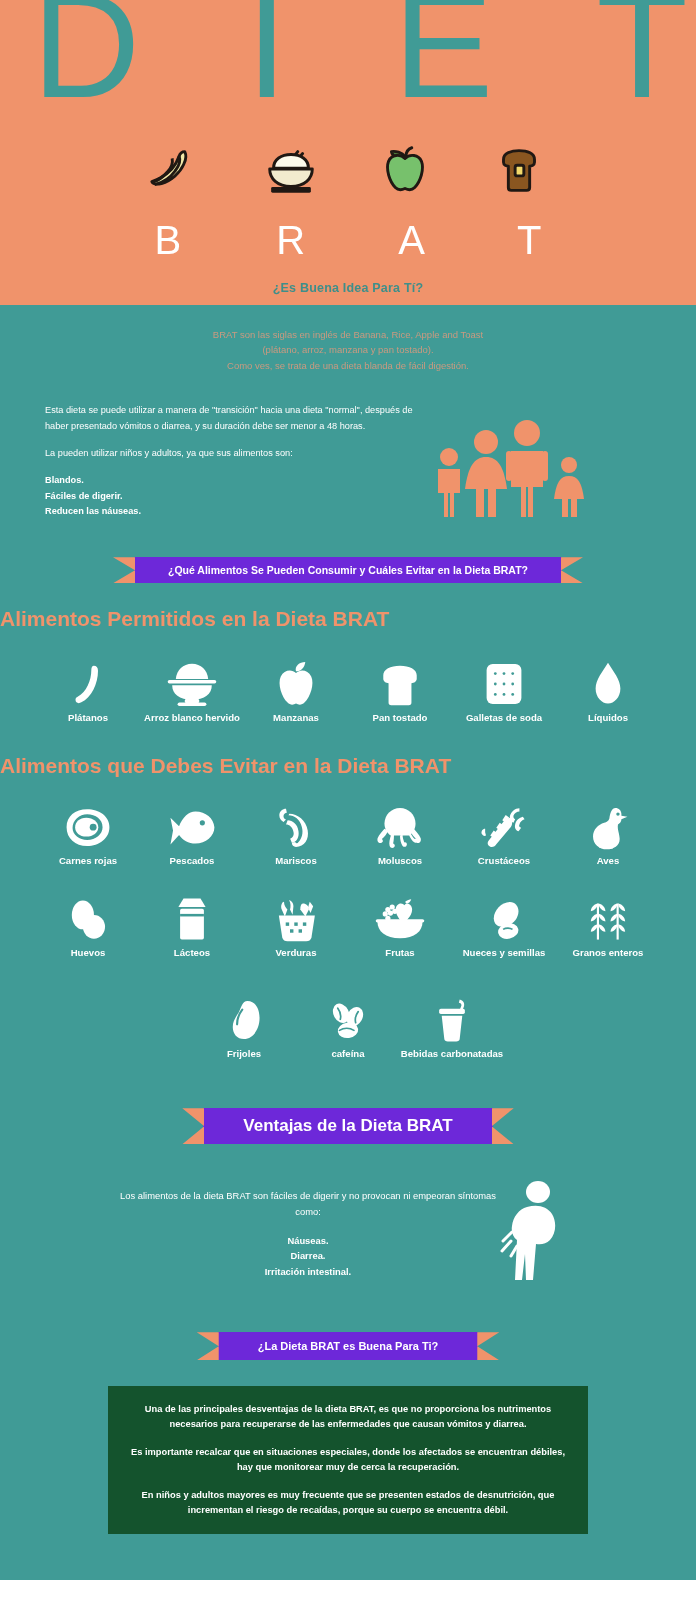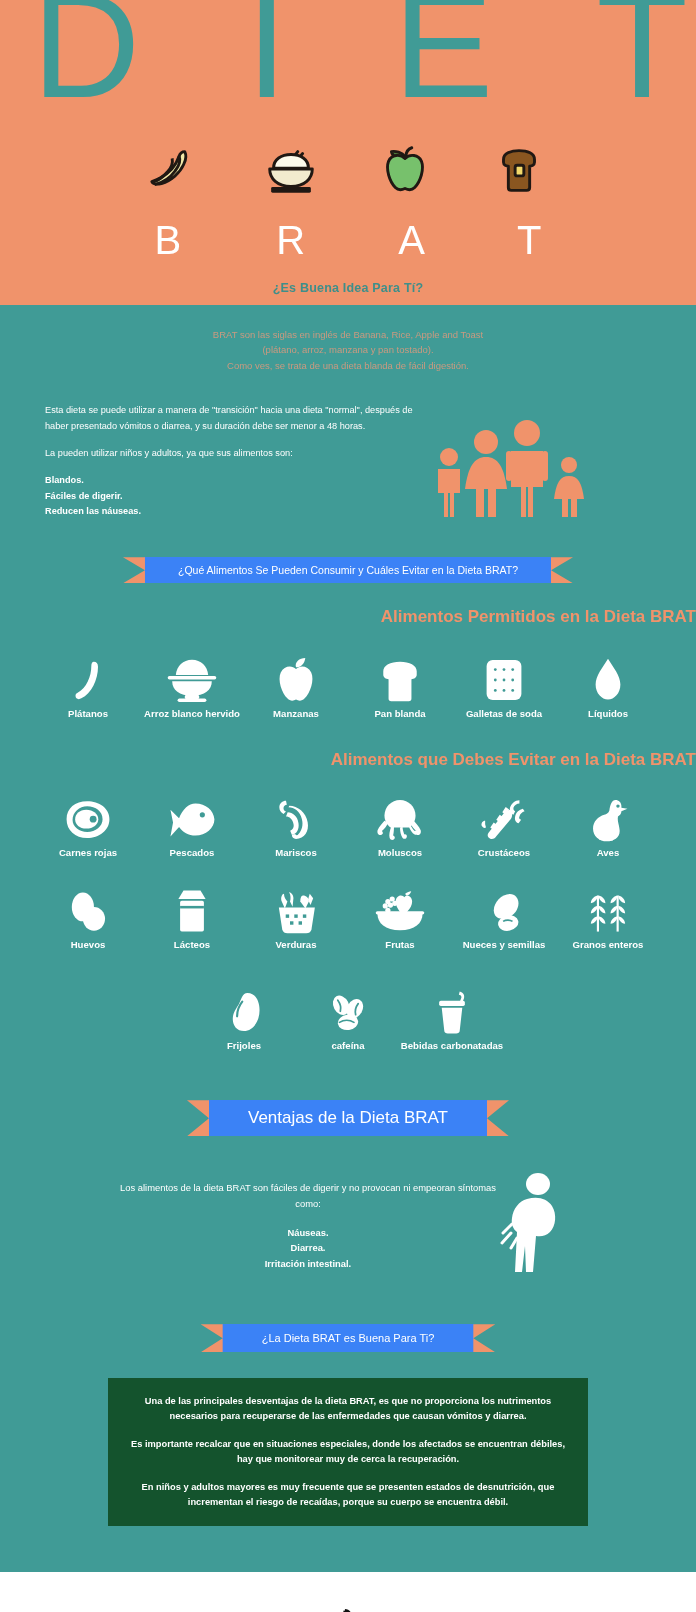--- a/index.html
+++ b/index.html
@@ -57,26 +57,26 @@
   .intro-text .bold-list{font-weight:bold;line-height:1.65;margin:0;}
   .family-ico{position:absolute;left:424px;top:6px;width:165px;height:110px;}
 
   
   .ribbon-wrap{width:696px;text-align:center;}
   .ribbon-outer{display:inline-block;position:relative;}
   .ribbon-outer::before,.ribbon-outer::after{content:"";position:absolute;top:0;bottom:0;width:22px;background:#F0936B;}
   .ribbon-outer::before{left:-21px;clip-path:polygon(0 0,100% 0,100% 100%,0 100%,100% 50%);}
   .ribbon-outer::after{right:-21px;clip-path:polygon(0 0,100% 0,0 50%,100% 100%,0 100%);}
   .ribbon-plain{
-    display:inline-block;background:#3b82f6;color:#fff;font-weight:normal;
+    display:inline-block;background:#6d28d9;color:#fff;font-weight:bold;
   }
 
   .sect-title{
-    width:696px;text-align:right;color:#F0936B;font-weight:bold;
-    font-size:17px;margin-top:24px;
+    width:696px;text-align:left;color:#F0936B;font-weight:bold;
+    font-size:21px;margin-top:24px;
   }
 
   
   .food-row{display:flex;justify-content:center;align-items:flex-start;}
   .food-item{width:104px;text-align:center;color:#FFFFFF;}
   .food-item .glyph{height:58px;display:flex;align-items:flex-end;justify-content:center;}
   .food-item .glyph svg{display:block;}
   .food-item .lbl{
     font-size:9.6px;font-weight:bold;line-height:1.28;margin-top:5px;color:#FFFFFF;
   }
@@ -248,21 +248,21 @@
           </svg>
         </div>
         <div class="lbl">Manzanas</div>
       </div>
       <div class="food-item">
         <div class="glyph">
           <svg viewBox="0 0 52 50" width="46" height="44">
               <path fill="#fff" d="M7 14c0-7 8-11 19-11s19 4 19 11v4c0 3-3 5-6 5v22c0 2-1 3-3 3H16c-2 0-3-1-3-3V23c-3 0-6-2-6-5z"></path>
             </svg>
         </div>
-        <div class="lbl">Pan blanda</div>
+        <div class="lbl">Pan tostado</div>
       </div>
       <div class="food-item">
         <div class="glyph">
           <svg viewBox="0 0 46 52" width="40" height="46">
             <rect x="3" y="3" width="40" height="46" rx="7" fill="#fff"></rect>
             <g fill="#409B96">
               <circle cx="13" cy="14" r="1.6"></circle>
                 <circle cx="23" cy="14" r="1.6"></circle>
                 <circle cx="33" cy="14" r="1.6"></circle>
               <circle cx="13" cy="26" r="1.6"></circle>

